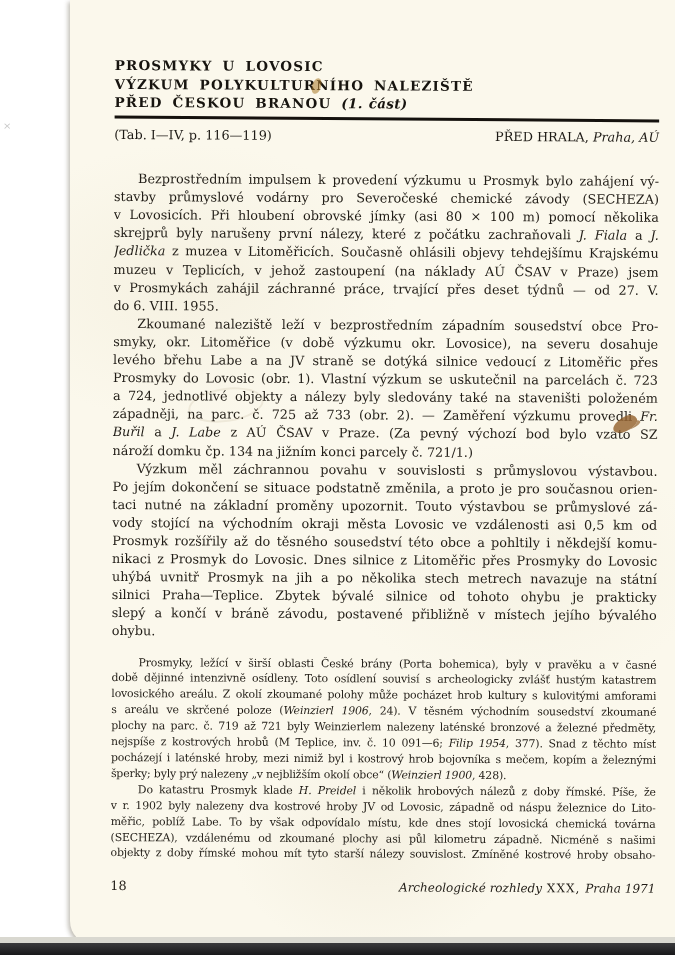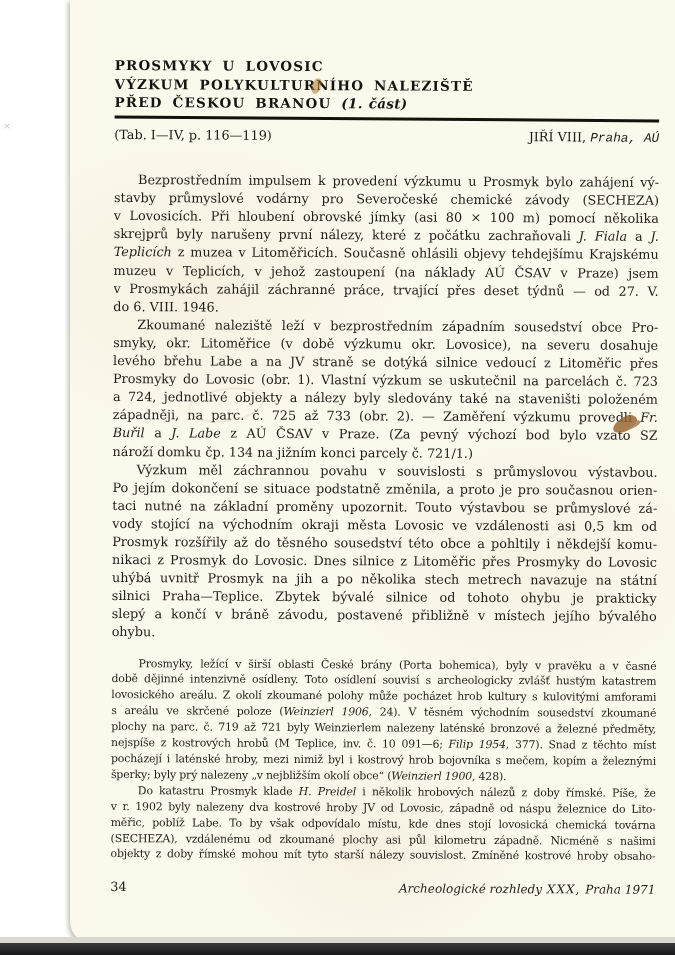--- a/index.html
+++ b/index.html
@@ -21,36 +21,36 @@
   .bottom-strip{position:absolute;left:0;bottom:12px;width:675px;height:6px;background:#d9d8d0;}
   .bottom-bar{position:absolute;left:0;bottom:0;width:675px;height:12px;background:linear-gradient(#3a3a3c,#18181a);}
   .content{
     position:absolute;left:115px;top:0;width:545px;overflow:hidden;
     transform:rotate(.3deg);transform-origin:0 0;color:#211d17;
   }
   .title-block{margin-top:56px;font-weight:bold;font-size:13.5px;line-height:18.5px;letter-spacing:1.2px;word-spacing:4px;color:#17140f;}
   .title-part{font-style:italic;letter-spacing:.3px;word-spacing:1px;margin-top:27px;}
   .rule{margin-top:4px;height:2.6px;background:#15120e;transform:rotate(.12deg);}
   .head-row{margin-top:9px;display:flex;justify-content:space-between;font-size:12.8px;color:#1d1a15;}
-  .author i{font-style:italic;font-family:Liberation Mono, monospace;}
+  .author i{font-style:italic;}
   .body-block{margin-top:28px;}
   .para{text-align:justify;}
   .para.normal .line{font-size:12.8px;line-height:18.1px;}
   .para.small .line{font-size:10.9px;line-height:15.9px;letter-spacing:-.15px;}
   .para.small{margin-top:14px;}
   .para.small + .para.small{margin-top:0;}
   .line{white-space:nowrap;text-align:justify;text-align-last:justify;overflow:hidden;}
   .line.last{text-align-last:left;}
   .line.indent{padding-left:24px;}
   .para.small .line.indent{padding-left:27px;}
   .it{font-style:italic;text-align:right;}
   .footer-row{margin-top:17px;display:flex;justify-content:space-between;align-items:baseline;font-size:12.8px;}
   .journal{font-size:12px;}
   .journal .it{font-style:italic;}
-  .journal .caps{letter-spacing:1px;font-style:italic;}
+  .journal .caps{letter-spacing:1px;}
   
   .stain-title{position:absolute;left:312px;top:78px;width:9px;height:16px;background:rgba(170,120,40,.55);border-radius:60% 40% 55% 45%;transform:rotate(12deg);}
   .stain-smudge{position:absolute;left:612px;top:417px;width:26px;height:14px;background:rgba(146,95,43,.8);border-radius:65% 35% 55% 45%/60% 50% 50% 40%;transform:rotate(-24deg);box-shadow:6px 4px 0 -4px rgba(146,95,43,.7);}
   .stain-ring{position:absolute;left:188px;top:388px;width:72px;height:30px;border:2px solid rgba(165,145,105,.14);border-radius:50%;transform:rotate(-8deg);}
   .edge-mark{position:absolute;left:3px;top:120px;color:#c6c6c6;font-size:10px;}
 </style>
 </head>
 <body>
 
 <div class="paper"></div>
@@ -62,33 +62,33 @@
   <div class="title-block">
     <div>PROSMYKY U LOVOSIC</div>
     <div>VÝZKUM POLYKULTURNÍHO NALEZIŠTĚ</div>
     <div><span>PŘED ČESKOU BRANOU </span><span class="title-part">(1. část)</span></div>
   </div>
 
   <div class="rule"></div>
 
   <div class="head-row">
     <span>(Tab. I—IV, p. 116—119)</span>
-    <span class="author"><span>JIŘÍ VIII, </span><i>Praha, AÚ</i></span>
+    <span class="author"><span>PŘED HRALA, </span><i>Praha, AÚ</i></span>
   </div>
 
   <div class="body-block">
       <div class="para normal">
         <div class="line indent"><span>Bezprostředním impulsem k provedení výzkumu u Prosmyk bylo zahájení vý-</span></div>
         <div class="line"><span>stavby průmyslové vodárny pro Severočeské chemické závody (SECHEZA)</span></div>
         <div class="line"><span>v Lovosicích. Při hloubení obrovské jímky (asi 80 × 100 m) pomocí několika</span></div>
         <div class="line"><span>skrejprů byly narušeny první nálezy, které z počátku zachraňovali </span><span class="it">J. Fiala</span><span> a </span><span class="it">J.</span></div>
-        <div class="line"><span class="it">Teplicích</span><span> z muzea v Litoměřicích. Současně ohlásili objevy tehdejšímu Krajskému</span></div>
+        <div class="line"><span class="it">Jedlička</span><span> z muzea v Litoměřicích. Současně ohlásili objevy tehdejšímu Krajskému</span></div>
         <div class="line"><span>muzeu v Teplicích, v jehož zastoupení (na náklady AÚ ČSAV v Praze) jsem</span></div>
         <div class="line"><span>v Prosmykách zahájil záchranné práce, trvající přes deset týdnů — od 27. V.</span></div>
-        <div class="line last"><span>do 6. VIII. 1946.</span></div>
+        <div class="line last"><span>do 6. VIII. 1955.</span></div>
       </div>
       <div class="para normal">
         <div class="line indent"><span>Zkoumané naleziště leží v bezprostředním západním sousedství obce Pro-</span></div>
         <div class="line"><span>smyky, okr. Litoměřice (v době výzkumu okr. Lovosice), na severu dosahuje</span></div>
         <div class="line"><span>levého břehu Labe a na JV straně se dotýká silnice vedoucí z Litoměřic přes</span></div>
         <div class="line"><span>Prosmyky do Lovosic (obr. 1). Vlastní výzkum se uskutečnil na parcelách č. 723</span></div>
         <div class="line"><span>a 724, jednotlivé objekty a nálezy byly sledovány také na staveništi položeném</span></div>
         <div class="line"><span>západněji, na parc. č. 725 až 733 (obr. 2). — Zaměření výzkumu provedli </span><span class="it">Fr.</span></div>
         <div class="line"><span class="it">Buřil</span><span> a </span><span class="it">J. Labe</span><span> z AÚ ČSAV v Praze. (Za pevný výchozí bod bylo vzato SZ</span></div>
         <div class="line last"><span>nároží domku čp. 134 na jižním konci parcely č. 721/1.)</span></div>
@@ -118,20 +118,20 @@
       <div class="para small">
         <div class="line indent"><span>Do katastru Prosmyk klade </span><span class="it">H. Preidel</span><span> i několik hrobových nálezů z doby římské. Píše, že</span></div>
         <div class="line"><span>v r. 1902 byly nalezeny dva kostrové hroby JV od Lovosic, západně od náspu železnice do Lito-</span></div>
         <div class="line"><span>měřic, poblíž Labe. To by však odpovídalo místu, kde dnes stojí lovosická chemická továrna</span></div>
         <div class="line"><span>(SECHEZA), vzdálenému od zkoumané plochy asi půl kilometru západně. Nicméně s našimi</span></div>
         <div class="line"><span>objekty z doby římské mohou mít tyto starší nálezy souvislost. Zmíněné kostrové hroby obsaho-</span></div>
       </div>
     </div>
 
   <div class="footer-row">
-    <span>34</span>
+    <span>18</span>
     <span class="journal"><span class="it">Archeologické rozhledy</span><span class="caps"> XXX, </span><span class="it">Praha 1971</span></span>
   </div>
 </div>
 
 <div class="stain-title"></div>
 <div class="stain-smudge"></div>
 <div class="stain-ring"></div>
 
 </body></html>

